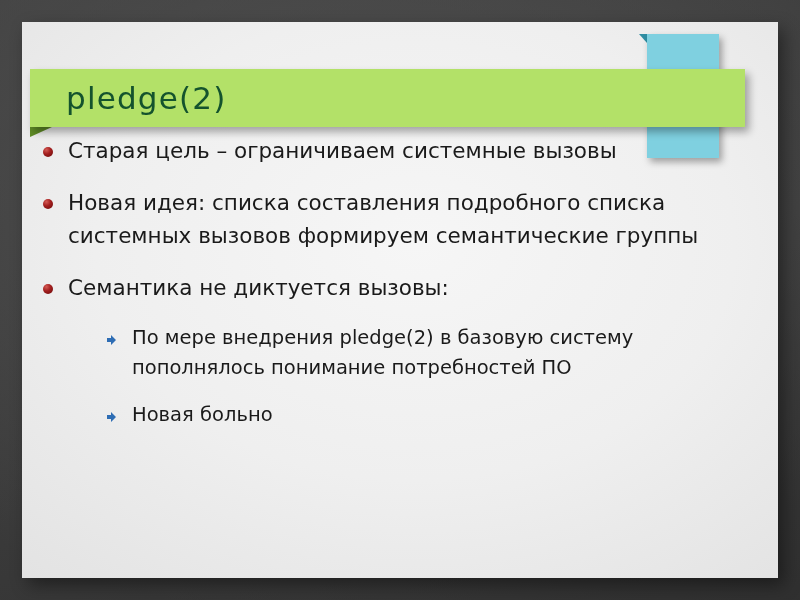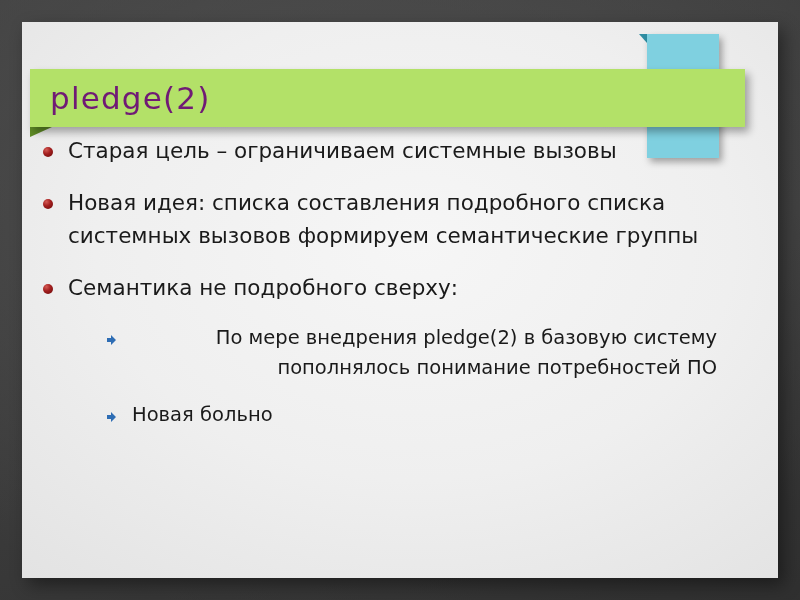--- a/index.html
+++ b/index.html
@@ -81,24 +81,24 @@
   #title-fold {
     position: absolute;
     left: 8px;
     top: 105px;
     width: 0; height: 0;
     border-right: 22px solid transparent;
     border-top: 10px solid #5f8b26;
     z-index: 2;
   }
   #title-text {
-    margin-left: 20px;
+    margin-left: 36px;
     font-size: 31px;
     line-height: 1;
-    color: #701a75;
+    color: #14532d;
     letter-spacing: 1.2px;
     white-space: nowrap;
   }
 
   
   #body-content {
     position: absolute;
     left: 0;
     top: 112px;
     width: 700px;
@@ -130,21 +130,20 @@
     font-size: 21.5px;
     line-height: 33px;
     color: #1a1a1a;
     max-width: 640px;
   }
 
   
   .lvl2 {
     padding-left: 84px;
     margin-bottom: 17px;
-    text-align: right;
   }
   .lvl2 .marker {
     flex: 0 0 auto;
     width: 11px;
     height: 13px;
     margin-top: 11px;
     margin-right: 15px;
     position: relative;
   }
   .lvl2 .marker svg { display: block; }
@@ -177,21 +176,21 @@
       <span class="btext">Старая цель – ограничиваем системные вызовы</span>
     </div>
 
     <div class="bullet-row lvl1">
       <span class="marker"></span>
       <span class="btext">Новая идея: списка составления подробного списка системных вызовов формируем семантические группы</span>
     </div>
 
     <div class="bullet-row lvl1">
       <span class="marker"></span>
-      <span class="btext">Семантика не подробного сверху:</span>
+      <span class="btext">Семантика не диктуется вызовы:</span>
     </div>
 
     <div class="bullet-row lvl2">
       <span class="marker">
         <svg width="11" height="13" viewBox="0 0 11 13">
           <path d="M1 4 H5 V1 L10 6 L5 11 V8 H1 Z" fill="#2e6db4"></path>
         </svg>
       </span>
       <span class="btext">По мере внедрения pledge(2) в базовую систему пополнялось понимание потребностей ПО</span>
     </div>

